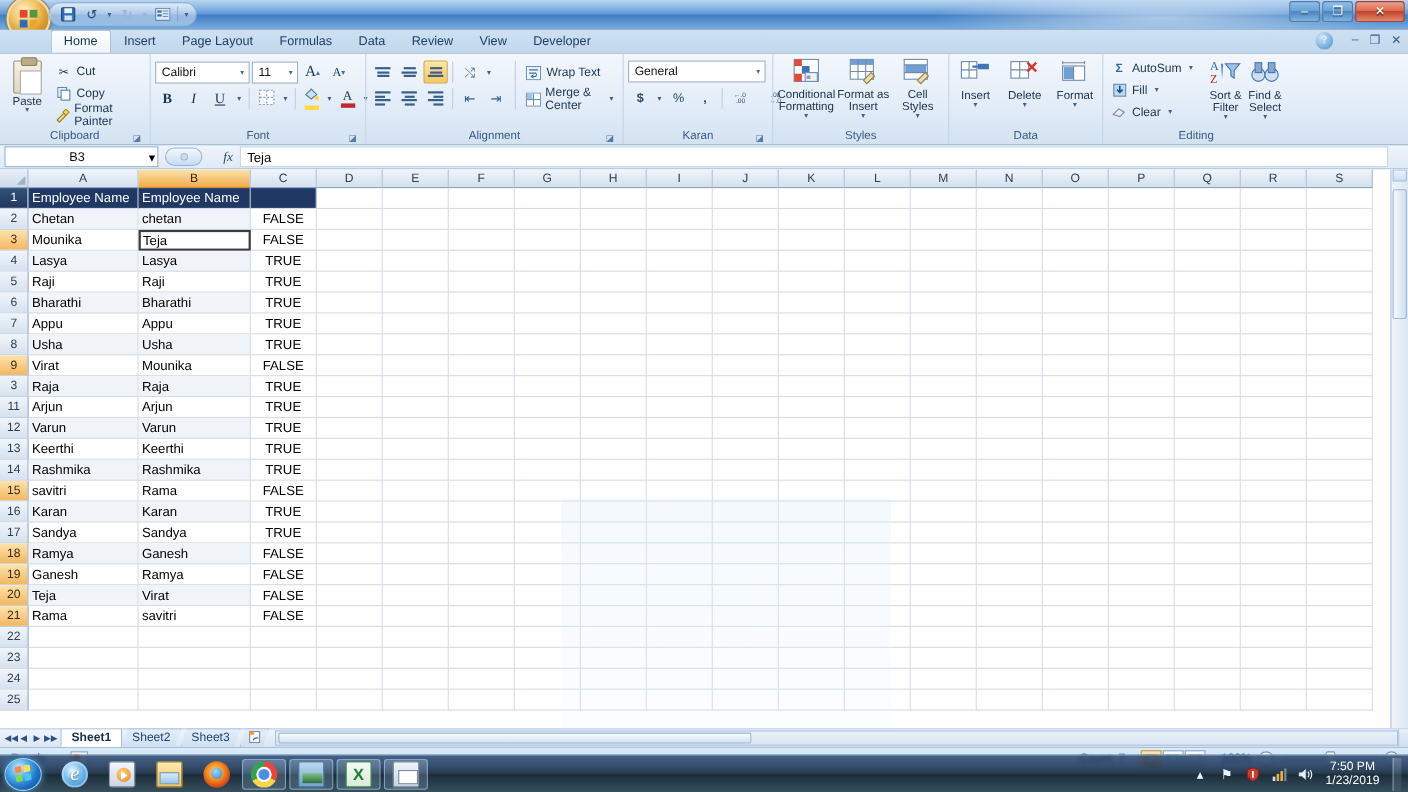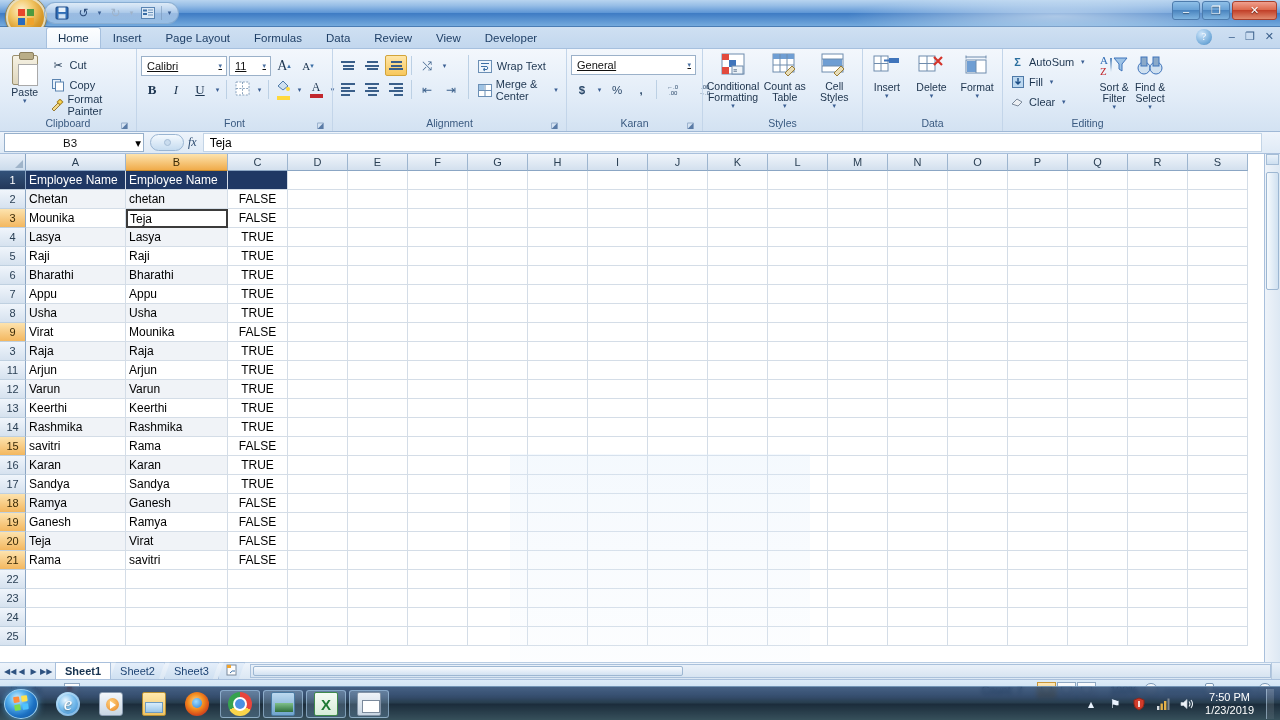--- a/index.html
+++ b/index.html
@@ -149,21 +149,21 @@
   .paste-label { font-size: 10.5px; color: #20364f; margin-top: 1px; }
   .mini-caret { font-size: 7px; color: #3b5f93; line-height: 6px; }
   .clip-items { display: flex; flex-direction: column; gap: 2px; padding-left: 2px; padding-top: 3px; }
   .clip-item { display: flex; align-items: center; gap: 4px; font-size: 11px; color: #1d3550; height: 18px; padding: 0 3px; }
   .ci-ico { width: 15px; height: 15px; display:flex; align-items:center; justify-content:center; font-size: 11px; }
 
   
   .row { display: flex; align-items: center; gap: 2px; }
   .combo {
     height: 20px; background: #fff; border: 1px solid #9bb1c9;
-    display: flex; align-items: center; padding: 0 2px 0 5px; font-size: 11px; color: #111; text-decoration: underline;
+    display: flex; align-items: center; padding: 0 2px 0 5px; font-size: 11px; color: #111;
   }
   .combo .cv { flex: 1; }
   .combo .carr { font-size: 7px; color: #4a6fa0; padding: 0 2px; }
   .btn-sq {
     width: 22px; height: 21px; display: flex; align-items: center; justify-content: center;
     font-size: 11px; color: #1d3550; border: 1px solid transparent; border-radius: 2px;
   }
   .btn-sq.wide { width: 30px; }
   .btn-sq.active { background: linear-gradient(to bottom,#ffe6a8,#f7c75c); border-color: #d2a43a; }
   .sep-v { width: 1px; height: 19px; background: #bcd0e4; margin: 0 2px; }
@@ -196,21 +196,21 @@
   .formula-bar {
     height: 22px; display: flex; align-items: stretch;
     background: linear-gradient(to bottom,#eef4fb,#dfeaf6);
     border-bottom: 1px solid #a9c0dc;
   }
   .namebox {
     width: 140px; margin: 1px 0 1px 4px; background: #fff; border: 1px solid #97b0cb;
     display: flex; align-items: center; padding: 0 2px 0 0; font-size: 11.5px;
   }
   .namebox .nv { flex: 1; text-align: center; color: #111; }
-  .fx-zone { display: flex; align-items: center; gap: 4px; padding: 0 6px; }
+  .fx-zone { display: flex; align-items: center; gap: 19px; padding: 0 6px; }
   .fx-round {
     width: 34px; height: 17px; border-radius: 9px;
     background: linear-gradient(to bottom,#f4f9fe,#c6dcf0);
     border: 1px solid #9ab5d2; display:flex; align-items:center; justify-content:center;
   }
   .fx-dot { width: 7px; height: 7px; border-radius:50%; background: #c9dcee; border:1px solid #a5bdd6; }
   .fx-label { font-family:"Liberation Serif",serif; font-style: italic; font-size: 12px; color:#2b4a70; }
   .formula-input {
     flex: 1; margin: 1px 18px 1px 0; background: #fff; border: 1px solid #c3d4e6;
     display: flex; align-items: center; padding-left: 6px; font-size: 12px; color: #000;
@@ -751,21 +751,21 @@
             <div class="big-ico">
               <svg width="30" height="27" viewBox="0 0 30 27">
                   <rect x="3" y="1" width="21" height="18" fill="#fff" stroke="#6f8cad"></rect>
                   <rect x="3" y="1" width="21" height="5" fill="#6f9ed3"></rect>
                   <line x1="10" y1="1" x2="10" y2="19" stroke="#6f8cad"></line>
                   <line x1="17" y1="1" x2="17" y2="19" stroke="#6f8cad"></line>
                   <line x1="3" y1="12" x2="24" y2="12" stroke="#6f8cad"></line>
                   <path d="M15 20 L22 13 L25 16 L18 23 Z" fill="#e8ddb8" stroke="#9a7d35"></path>
                 </svg>
             </div>
-            <div class="big-label">Count as Table</div>
+            <div class="big-label">Format as Insert</div>
             <div class="mini-caret">▾</div>
           </div>
           <div class="big-btn">
             <div class="big-ico">
               <svg width="30" height="27" viewBox="0 0 30 27">
                   <rect x="3" y="1" width="21" height="18" fill="#fff" stroke="#6f8cad"></rect>
                   <rect x="4" y="6" width="19" height="7" fill="#6f9ed3"></rect>
                   <line x1="3" y1="6" x2="24" y2="6" stroke="#6f8cad"></line>
                   <line x1="3" y1="13" x2="24" y2="13" stroke="#6f8cad"></line>
                   <path d="M15 20 L22 13 L25 16 L18 23 Z" fill="#e8ddb8" stroke="#9a7d35"></path>

